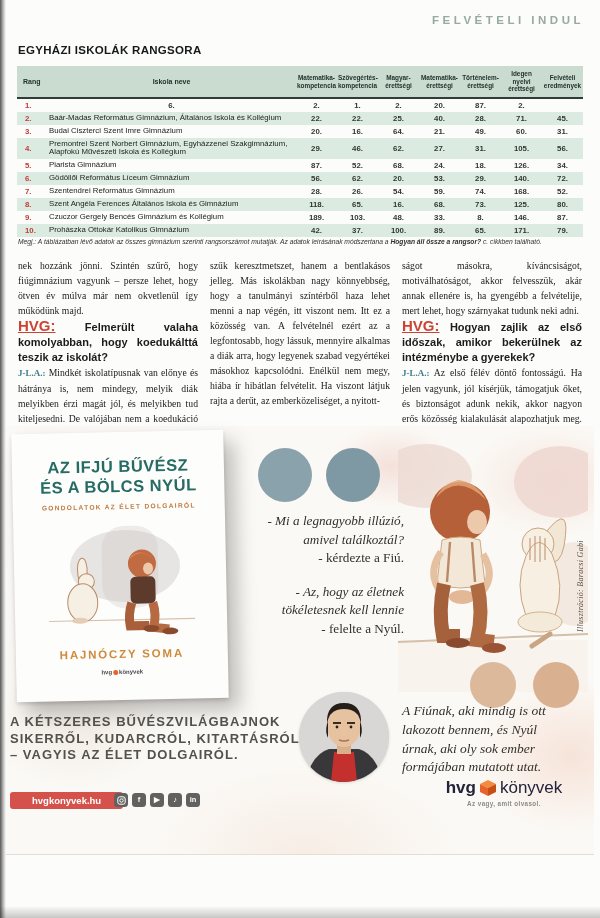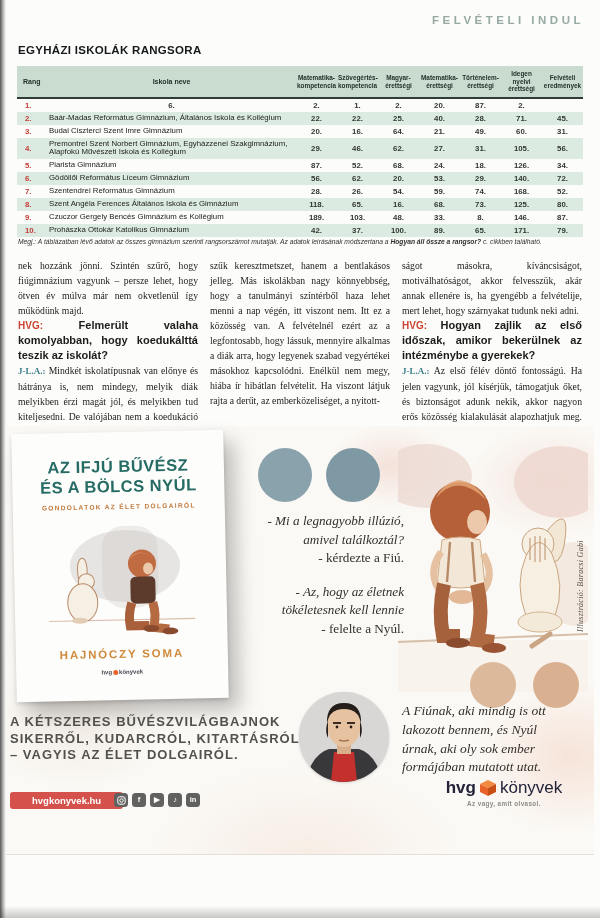--- a/index.html
+++ b/index.html
@@ -28,21 +28,21 @@
   .tcell.c0{color:#c23b35;font-weight:bold;font-size:7.8px;padding-left:8px;}
   .tcell.c1{font-size:7.8px;line-height:8.8px;color:#20241f;}
   .tcell.cv{text-align:center;font-weight:bold;font-size:7.8px;color:#30372f;}
   .table-note{position:absolute;left:18px;top:238px;width:564px;font-size:6.7px;font-style:italic;color:#30332f;}
   .table-note b{font-weight:bold;}
   
   .article{position:absolute;left:18px;top:258px;width:564px;height:164px;}
   .acol{position:absolute;top:0;width:180px;font-family:"Liberation Serif",serif;font-size:9.7px;
     line-height:15px;text-align:justify;color:#1b1b19;}
   .acol.c1{left:0;}.acol.c2{left:192px;}.acol.c3{left:384px;}
-  .qlabel{color:#cb4332;font-weight:bold;font-family:"Liberation Sans",sans-serif;font-size:10px;}
+  .qlabel{color:#cb4332;font-weight:bold;font-family:"Liberation Sans",sans-serif;font-size:15px;text-decoration:underline;}
   .qtext{font-weight:bold;font-family:"Liberation Sans",sans-serif;font-size:11px;}
   .alabel{color:#3c7f8a;font-weight:bold;font-family:Liberation Serif, serif;font-size:9px;}
   
   .ad{position:absolute;left:6px;top:426px;width:588px;height:428px;border-bottom:1px solid #e4ded6;
     background:
       radial-gradient(90px 60px at 385px 40px, rgba(238,205,196,.55), transparent 70%),
       radial-gradient(120px 80px at 545px 55px, rgba(240,212,204,.55), transparent 70%),
       radial-gradient(140px 110px at 565px 330px, rgba(243,213,198,.6), transparent 70%),
       radial-gradient(130px 90px at 70px 300px, rgba(234,226,216,.55), transparent 70%),
       radial-gradient(220px 130px at 300px 430px, rgba(242,224,212,.5), transparent 70%),

